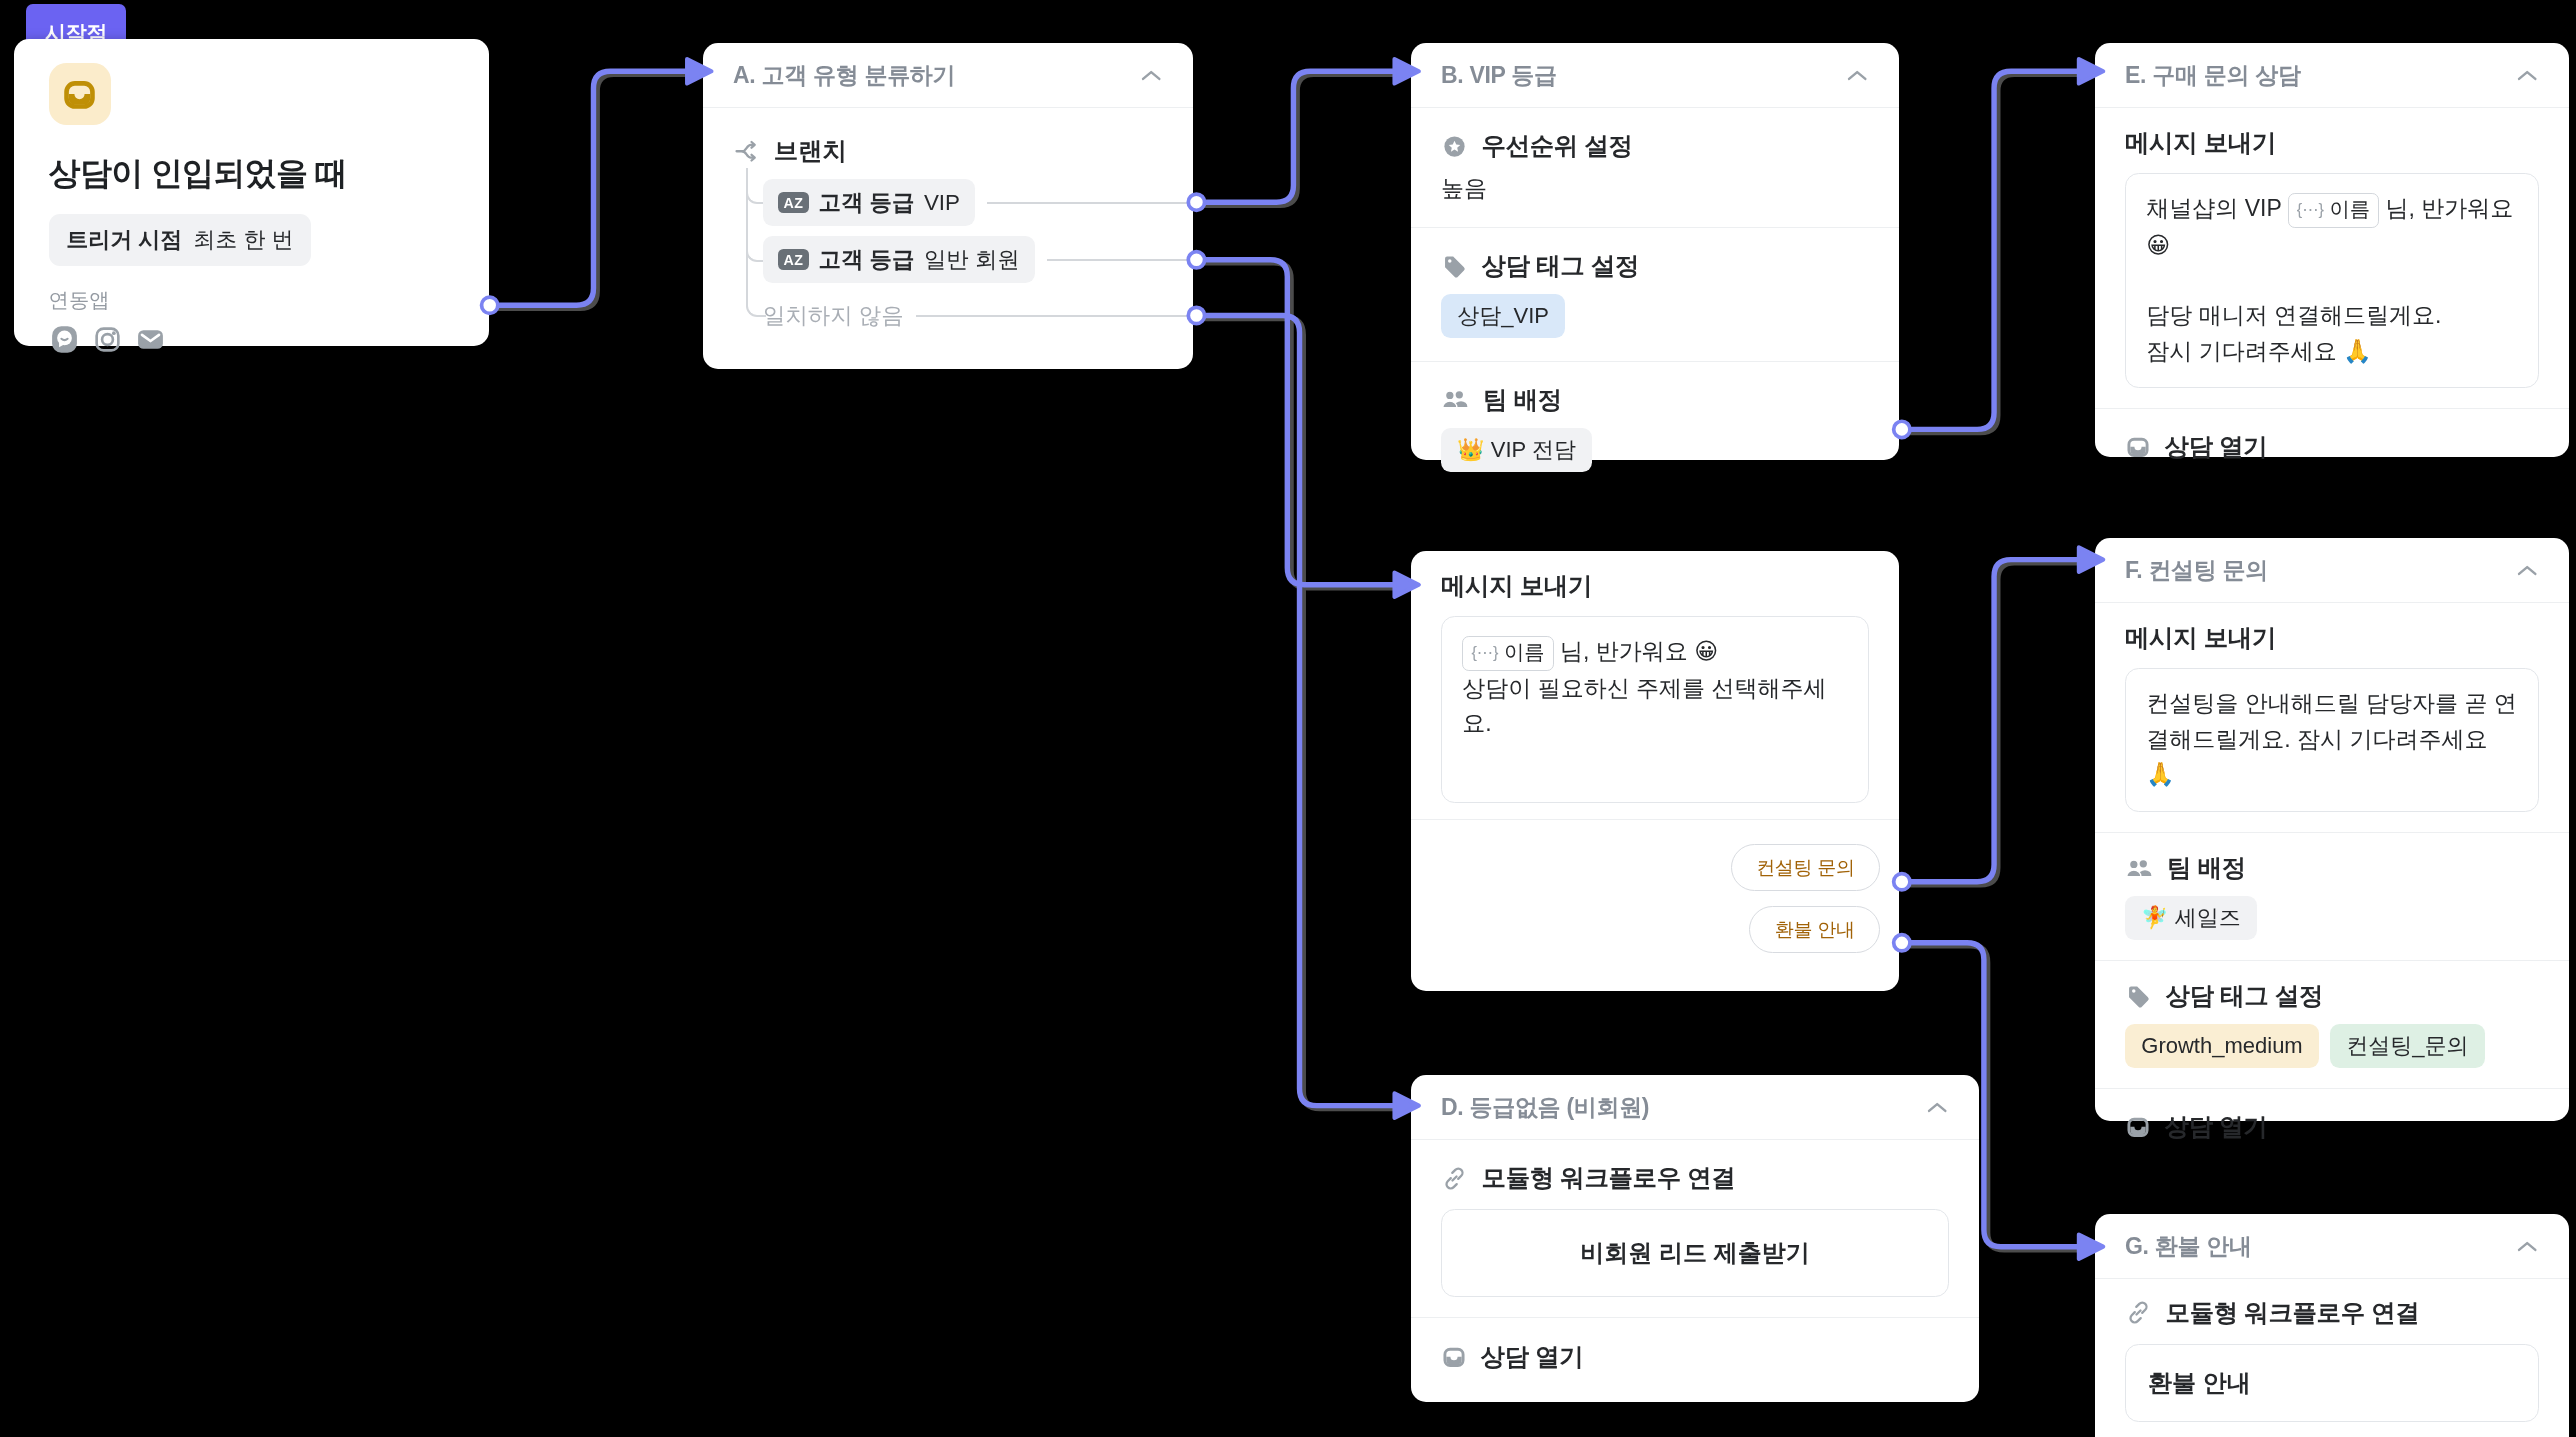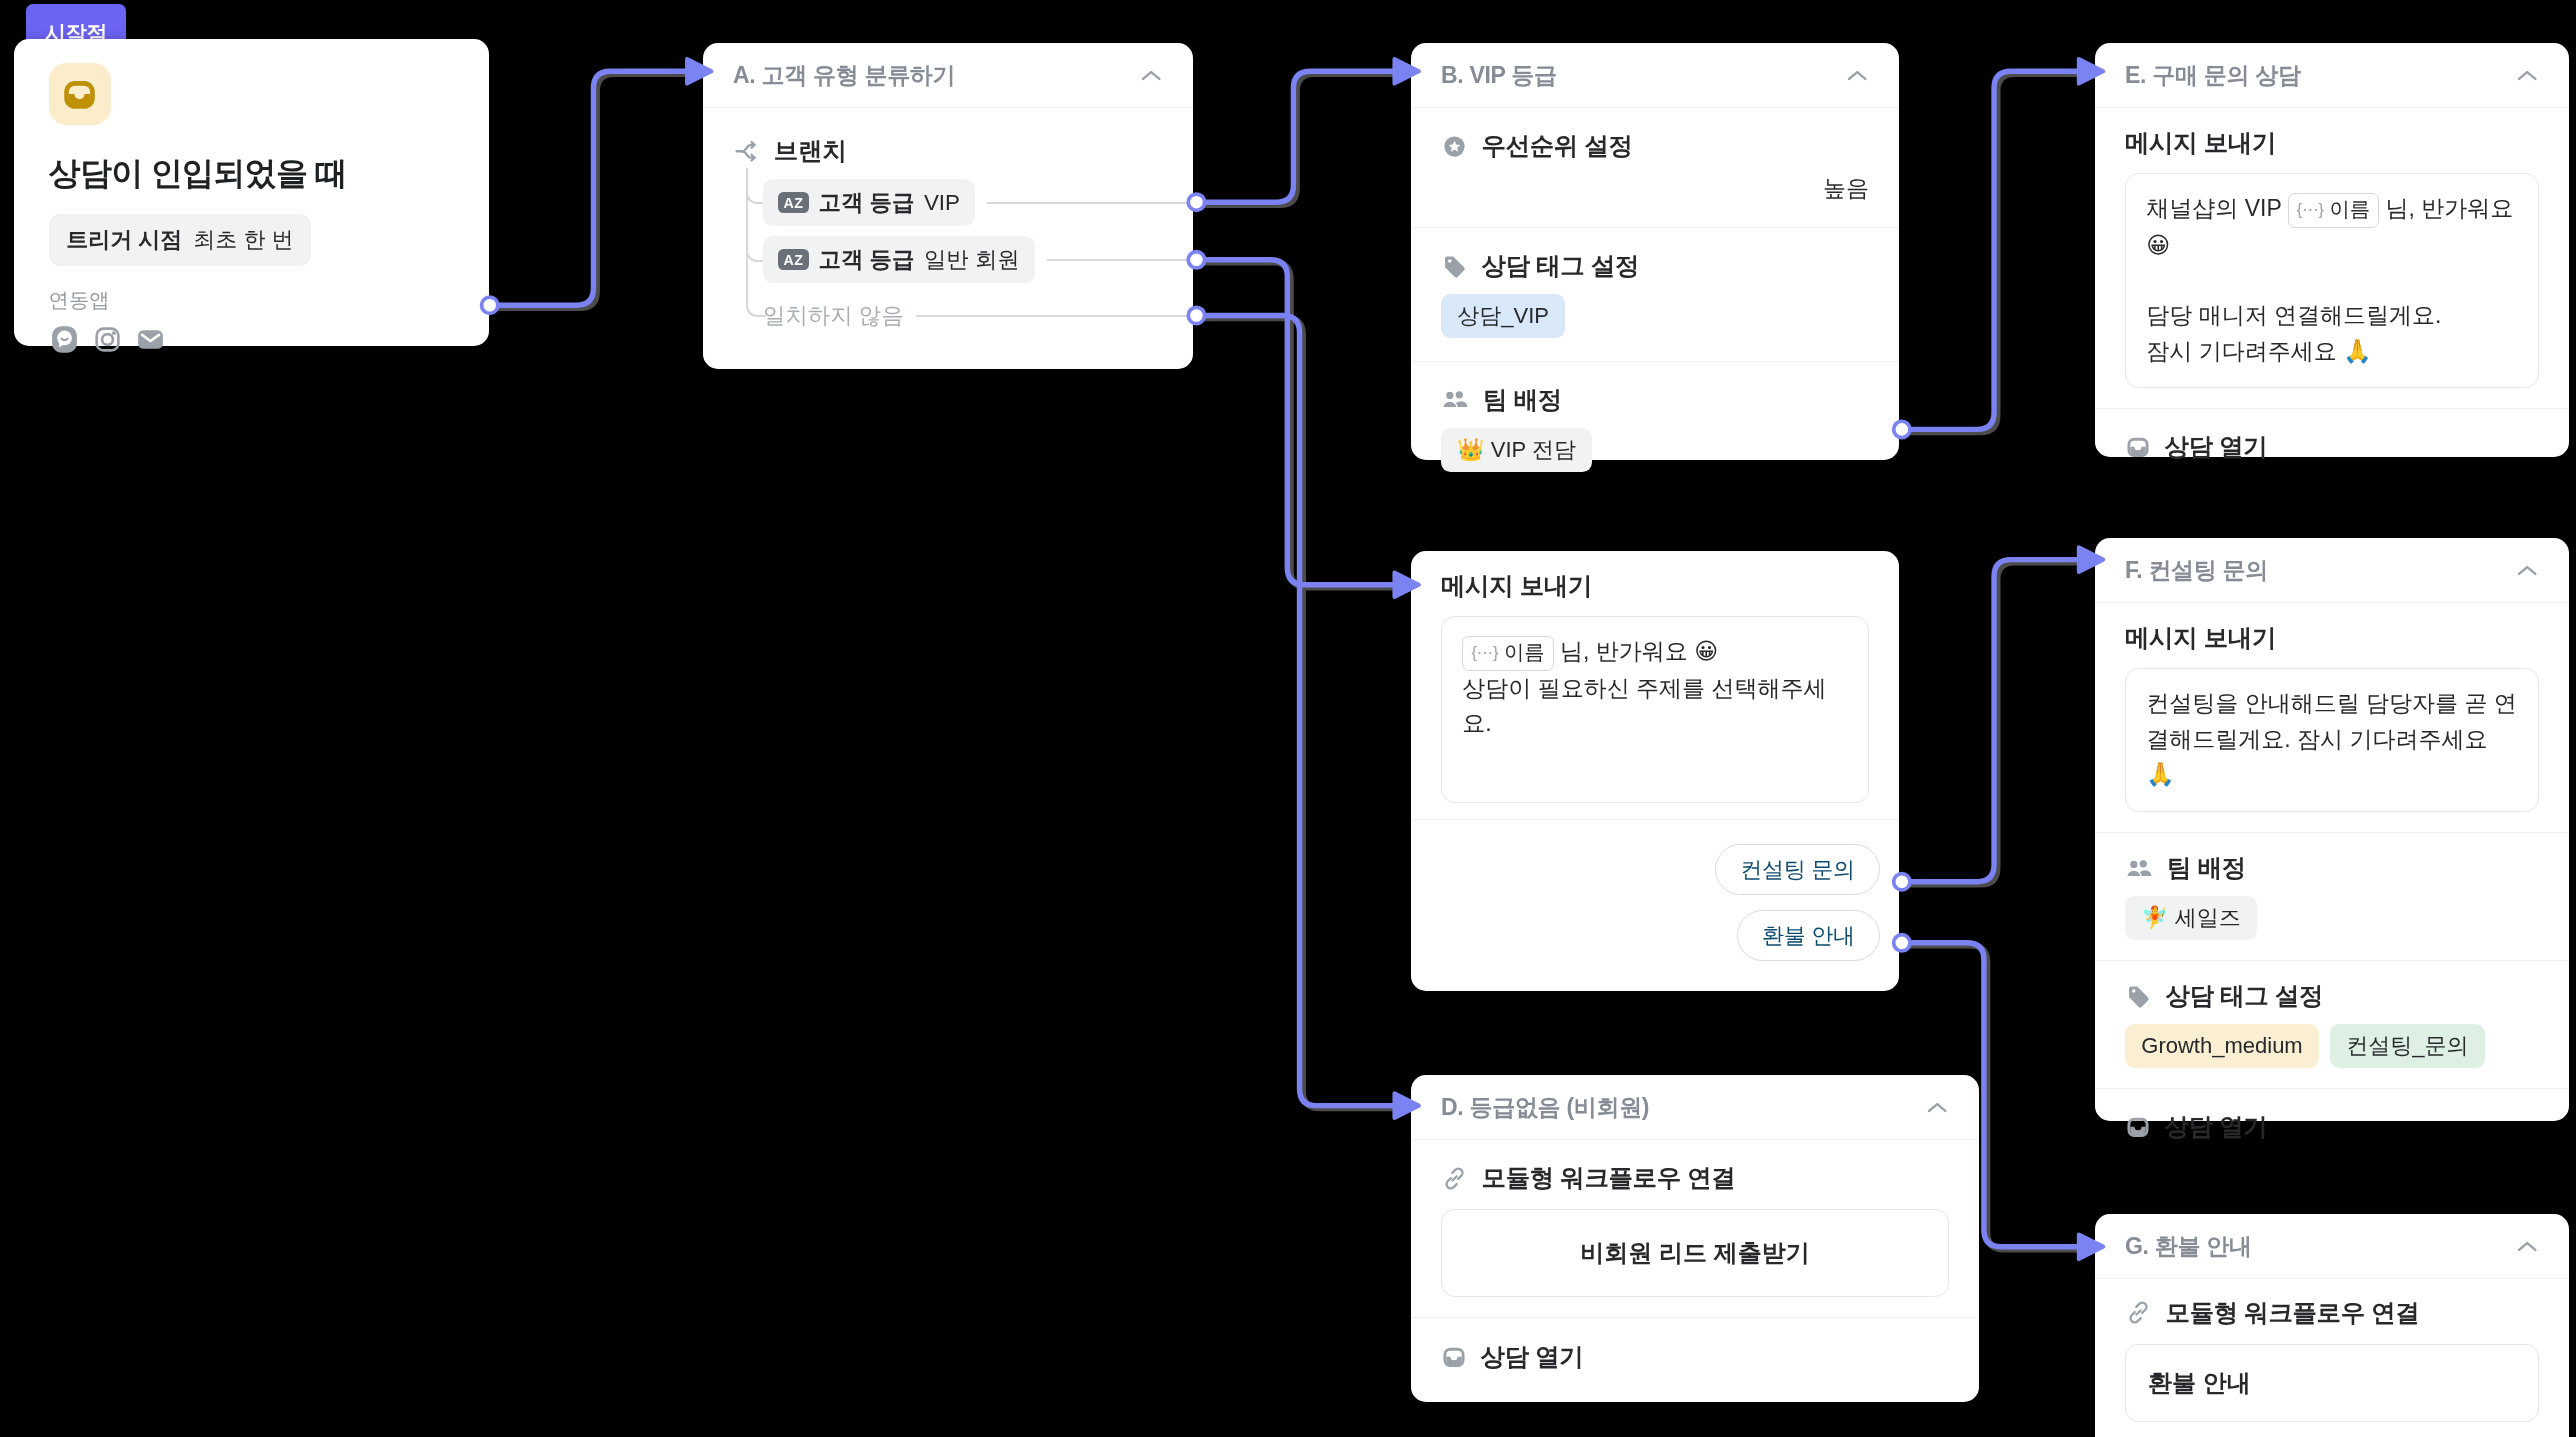--- a/index.html
+++ b/index.html
@@ -6,37 +6,37 @@
   #canvas{position:relative;width:2576px;height:1438px;background:#000;overflow:hidden;
     font-family:"Liberation Sans","DejaVu Sans",sans-serif;color:#26282b;}
   .node{position:absolute;background:#fff;border-radius:15px;box-shadow:0 4.1px 13.6px rgba(0,0,0,.4);box-sizing:border-box;}
   .node-header{display:flex;align-items:center;justify-content:space-between;height:65px;
     padding:0 30px;border-bottom:1.4px solid #edeff1;box-sizing:border-box;}
   .hdr-title{font-size:23px;font-weight:600;color:#858c96;letter-spacing:-0.3px;}
   .chev{flex:0 0 auto;}
   .sec{padding:19px 30px 20.3px 30px;border-bottom:1.4px solid #edeff1;}
   .sec:last-child{border-bottom:none;}
   .sec-title{display:flex;align-items:center;gap:13.6px;font-size:24.4px;font-weight:700;color:#26282b;letter-spacing:-0.3px;}
-  .sec-value{margin-top:11px;font-size:23px;color:#26282b;text-align:right;}
+  .sec-value{margin-top:11px;font-size:23px;color:#26282b;}
   .tagrow{margin-top:12.2px;display:flex;gap:11px;flex-wrap:wrap;}
   .tag{display:inline-flex;align-items:center;gap:6.8px;padding:6.8px 16.3px;border-radius:9.5px;font-size:22px;color:#26282b;}
   .tag.blue{background:#d9e8f9;}
   .tag.gray{background:#f1f2f4;}
   .tag.cream{background:#faeed3;}
   .tag.green{background:#def0e4;}
   .msg-box{margin-top:13.6px;border:1.4px solid #e3e6ea;border-radius:13.6px;padding:17.6px 20.3px;
     font-size:23px;line-height:1.55;color:#26282b;}
   .msg-pad{padding-bottom:60px;}
   .chip{display:inline-flex;align-items:center;gap:5.4px;border:1.4px solid #d3d7dc;border-radius:6.8px;
     padding:0.7px 8.1px;font-size:20.3px;background:#fff;vertical-align:middle;}
   .chip-ico{color:#9aa1a8;font-size:16.3px;}
   .link-box{margin-top:15px;border:1.4px solid #e3e6ea;border-radius:13.6px;padding:27px 22px;font-size:24px;font-weight:600;color:#26282b;}
   .btn-col{display:flex;flex-direction:column;align-items:flex-end;gap:15px;padding:24.4px 19px 27px 30px;}
   .btn-pill{border:1.4px solid #d8dbe0;background:#fff;border-radius:678px;padding:9.5px 24.4px;
-    font-size:22px;color:#0c4a6e;letter-spacing:-0.3px;}
+    font-size:19px;color:#a16207;letter-spacing:-0.3px;}
   
   #start-badge{position:absolute;left:26px;top:4.1px;background:#6b63f2;color:#fff;font-size:21px;
     font-weight:700;padding:15px 19px;border-radius:6.8px;letter-spacing:-0.3px;}
   #start-card{left:13.6px;top:39px;width:475px;height:307px;padding:24.4px 33px 0 35px;}
   .start-tile{width:62px;height:62px;background:#fbeccb;border-radius:17.6px;display:flex;align-items:center;justify-content:center;}
   .start-title{margin-top:27px;font-size:32px;font-weight:700;color:#1e2124;letter-spacing:-0.7px;}
   .trigger-pill{margin-top:17.6px;display:inline-flex;gap:11px;background:#f1f2f4;border-radius:11px;
     padding:11px 17.6px;font-size:22px;align-items:center;}
   .trigger-pill b{font-weight:700;}
   .apps-label{margin-top:20.3px;font-size:20.3px;color:#949aa2;}

